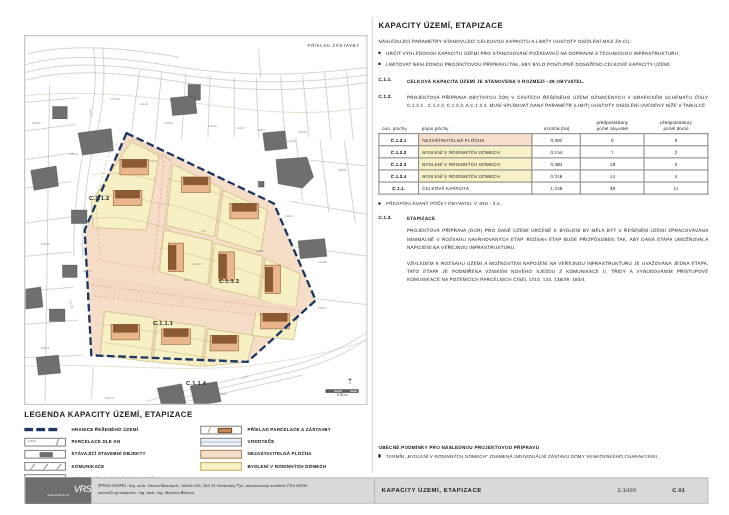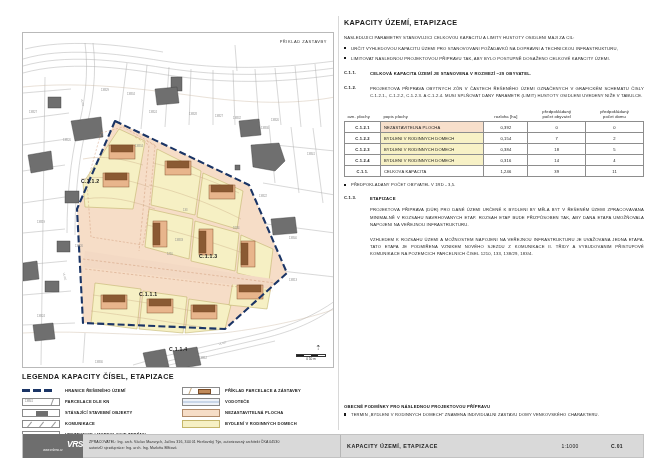--- a/index.html
+++ b/index.html
@@ -297,21 +297,21 @@
     height: 24px;
     background: #6e6e6e;
     color: #fff;
     display: flex;
     flex-direction: column;
     align-items: center;
     justify-content: center;
   }
   #logo-box .lg {
     font-size: 8.5px;
-    font-weight: bold;
+    font-weight: normal;
     font-style: italic;
     letter-spacing: -0.5px;
     line-height: 9px;
     margin-left: 44px;
   }
   #logo-box .lgu { font-size: 2.6px; letter-spacing: 0.1px; margin-top: 0.5px; }
   #credit {
     padding-left: 6px;
     font-size: 3.5px;
     line-height: 5.6px;
@@ -555,21 +555,21 @@
       <div class="zone-label" style="left:146px; top:313px;">C.1.1.4</div>
 
       <div id="northarrow">⇡</div>
       <div id="scalebar">
         <div class="bar"></div>
         <div class="lbl">0        50 m</div>
       </div>
     </div>
 
     <div id="legend-wrap">
-      <div id="legend-title" class="h-title">LEGENDA KAPACITY ČÍSEL, ETAPIZACE</div>
+      <div id="legend-title" class="h-title">LEGENDA KAPACITY ÚZEMÍ, ETAPIZACE</div>
 
       <div id="legend-cols">
         <div class="legend-col">
 
           <div class="legend-row">
             <div class="sw sw-boundary">
               <i></i>
                 <i></i>
                 <i></i>
             </div>

